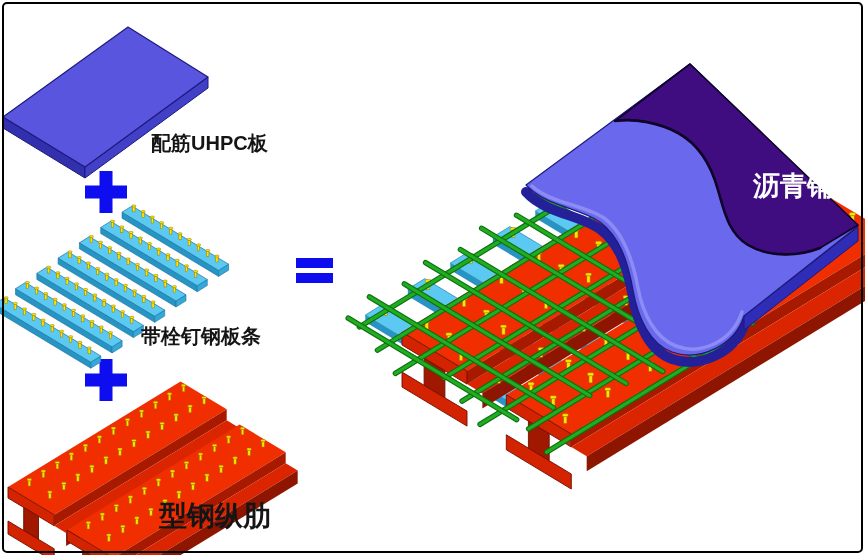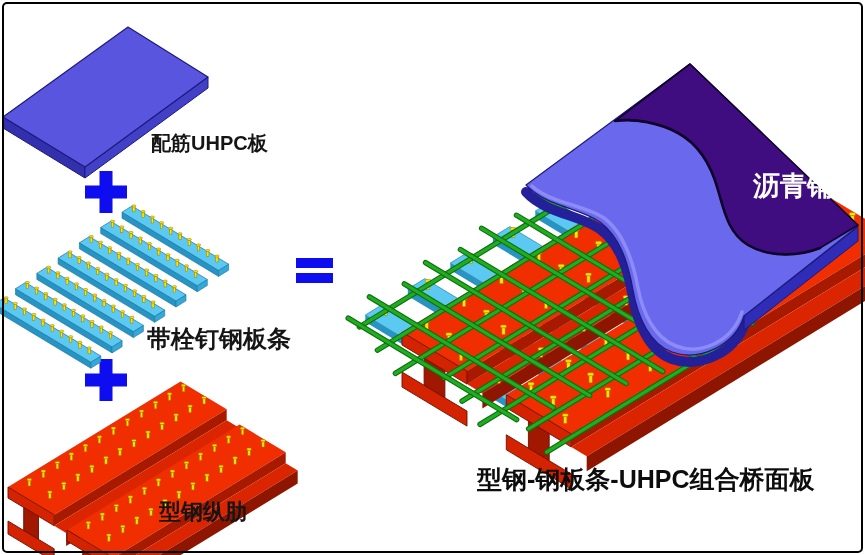--- a/index.html
+++ b/index.html
@@ -2,22 +2,22 @@
 <html><head>
 <meta charset="utf-8">
 <style>
   html,body{margin:0;padding:0;background:#fff;}
   .stage{position:relative;width:865px;height:555px;background:#fff;overflow:hidden;
          font-family:"Liberation Sans","DejaVu Sans",sans-serif;}
   .frame{position:absolute;inset:2px;border:2px solid #000;border-radius:5px;pointer-events:none;z-index:5;}
   #scene{position:absolute;left:0;top:0;z-index:1;}
   .lbl{position:absolute;z-index:3;white-space:nowrap;font-weight:600;color:#151515;}
   .lbl-uhpc{left:151px;top:130px;font-size:20px;}
-  .lbl-strips{left:147px;top:323px;font-size:24px;}
-  .lbl-ribs{left:159px;top:497px;font-size:22px;}
+  .lbl-strips{left:141px;top:323px;font-size:20px;}
+  .lbl-ribs{left:159px;top:497px;font-size:28px;}
   .lbl-asphalt{left:753px;top:168px;font-size:27px;color:#fff;font-weight:700;}
   .lbl-title{left:477px;top:463px;font-size:25px;font-weight:700;color:#0d0d0d;}
 </style>
 </head>
 <body>
 
 <div class="stage">
   <div class="frame"></div>
 
   <svg id="scene" width="865" height="555" viewBox="0 0 865 555">
@@ -512,14 +512,13 @@
       <path d="M 526 185 L 690 64 L 858 226 L 744 316 C 735 345, 700 362, 672 352 C 650 344, 638 318, 633 290 C 628 262, 620 237, 600 222 C 580 208, 545 206, 526 185 Z" fill="#6A68EC" stroke="#1b1a7e" stroke-width="1.2" stroke-linecap="round" stroke-linejoin="round"></path>
       <path d="M 742 312 C 733 340, 702 356, 676 346 C 655 338, 643 314, 638 288 C 633 261, 624 233, 604 218 C 585 205, 550 203, 532 186" fill="none" stroke="#8D8BF5" stroke-width="3.5" stroke-linecap="round" stroke-linejoin="round"></path>
       <path d="M 615 121 L 690 64 L 858 225 L 820 248 C 800 256, 770 258, 748 245 C 728 233, 724 210, 718 190 C 712 168, 700 145, 678 133 C 660 123, 635 118, 615 121 Z" fill="#3F0D80" stroke="#10042a" stroke-width="1.6" stroke-linecap="round" stroke-linejoin="round"></path>
       <path d="M 820 248 C 800 256, 770 258, 748 245 C 728 233, 724 210, 718 190 C 712 168, 700 145, 678 133 C 660 123, 635 118, 615 121" fill="none" stroke="#10042a" stroke-width="2.6" stroke-linecap="round" stroke-linejoin="round"></path>
     </svg>
 
   <div class="lbl lbl-uhpc">配筋UHPC板</div>
   <div class="lbl lbl-strips">带栓钉钢板条</div>
   <div class="lbl lbl-ribs">型钢纵肋</div>
   <div class="lbl lbl-asphalt">沥青铺装</div>
-  <div class="lbl lbl-title">型钢-钢板条-UHPC组合桥面板</div>
 </div>
 
 </body></html>

